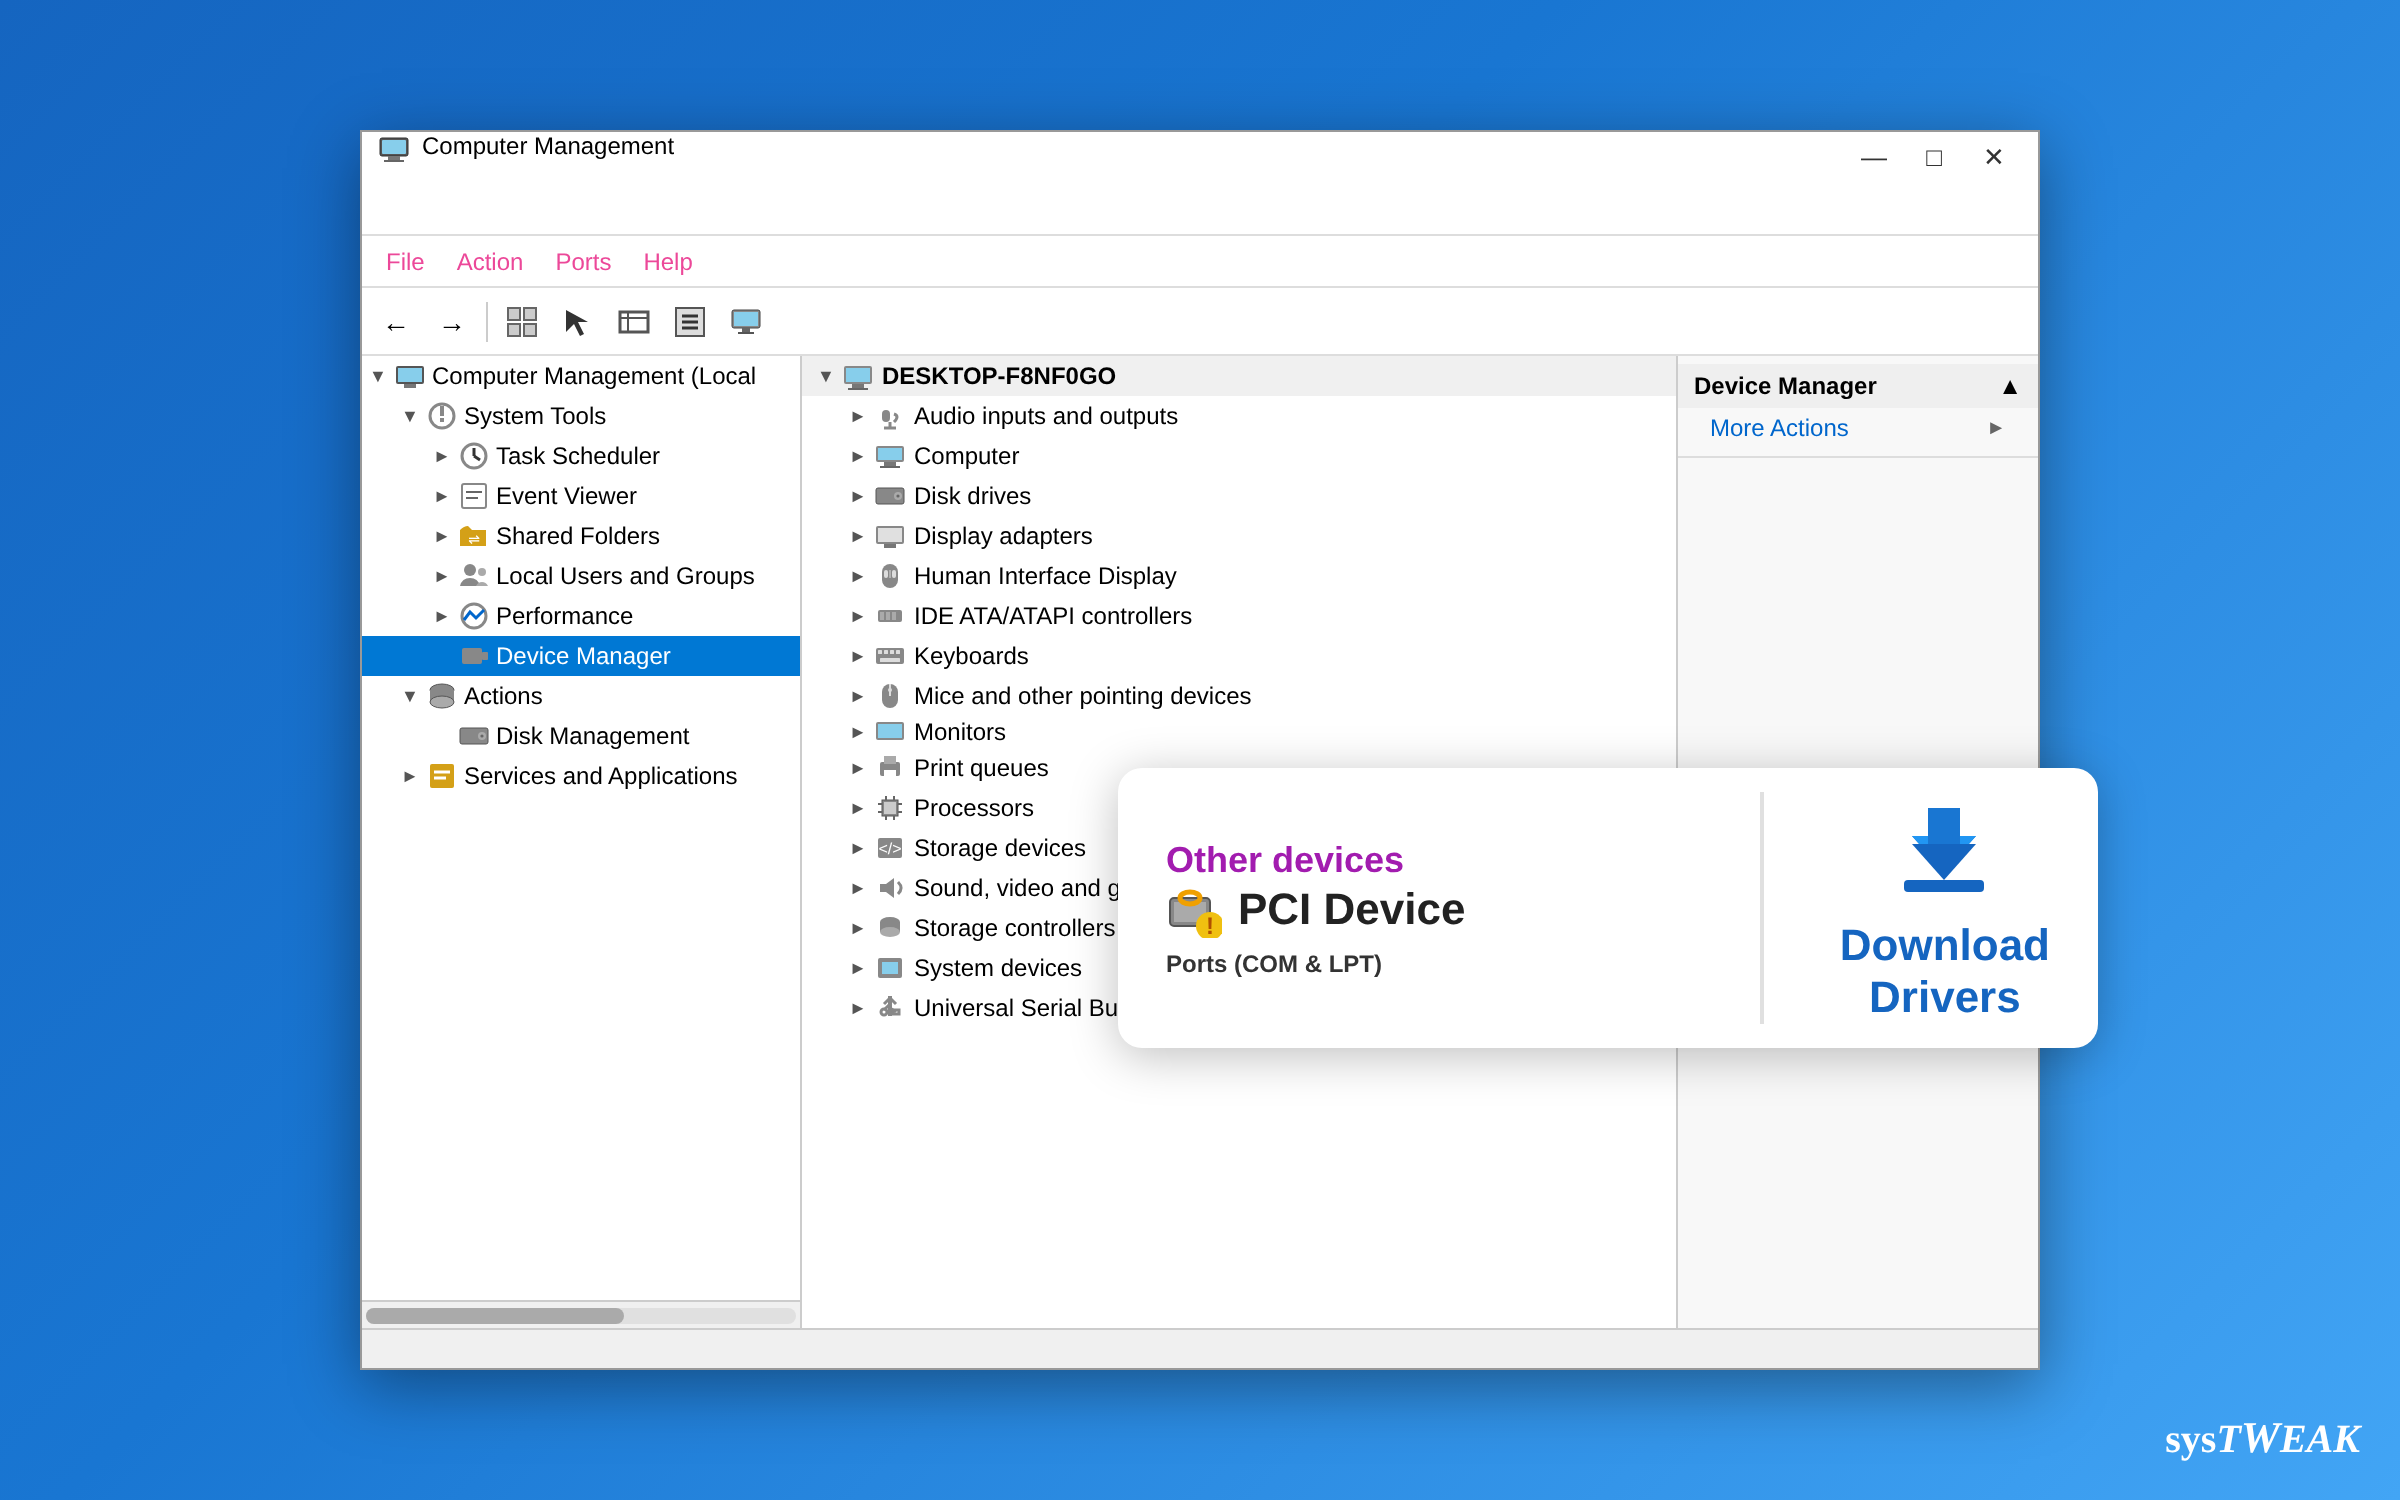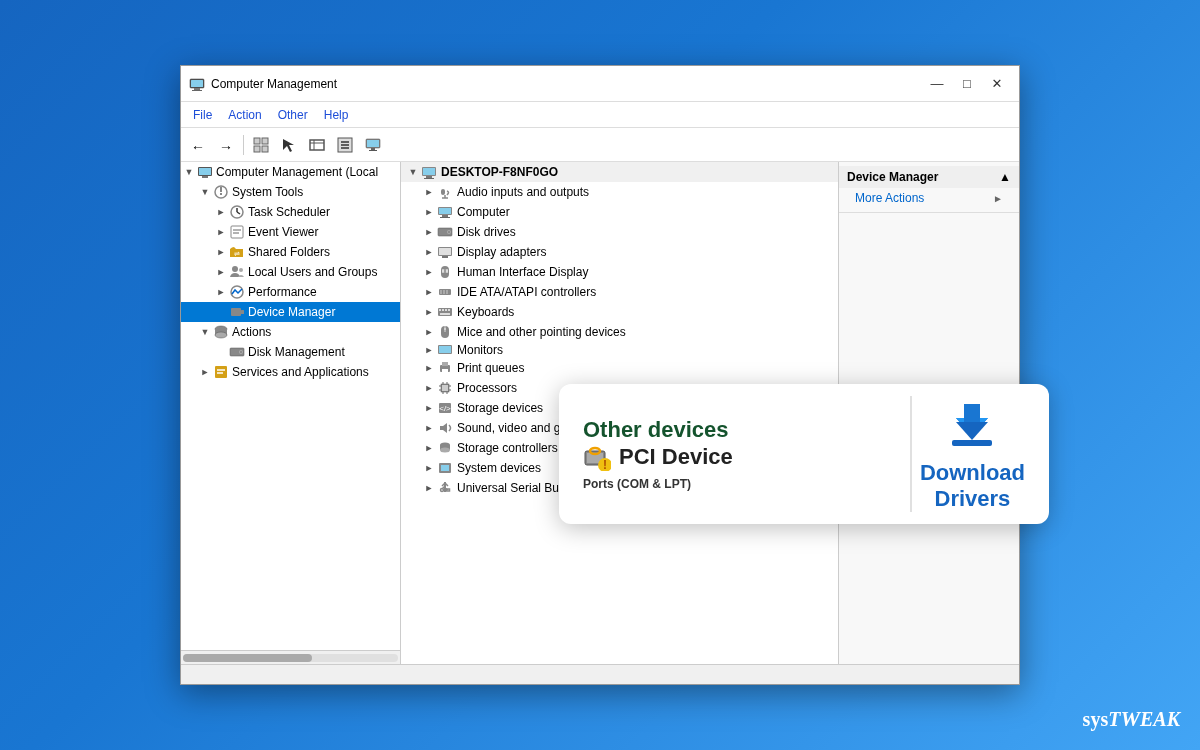--- a/index.html
+++ b/index.html
@@ -20,23 +20,22 @@
       background: #f0f0f0;
       border: 1px solid #999;
       box-shadow: 0 8px 32px rgba(0,0,0,0.4);
       display: flex;
       flex-direction: column;
       position: relative;
     }
     
     .titlebar {
       background: #fff;
-      height: 36px;
-      display: flex;
-      align-items: center;
+      height: 52px;
+      display: flex;
       padding: 0 8px;
       border-bottom: 1px solid #ddd;
       user-select: none;
     }
     .titlebar-icon {
       width: 16px;
       height: 16px;
       margin-right: 6px;
       flex-shrink: 0;
     }
@@ -67,21 +66,21 @@
       height: 26px;
       display: flex;
       align-items: center;
       padding: 0 4px;
       border-bottom: 1px solid #ddd;
       font-size: 12px;
     }
     .menubar-item {
       padding: 2px 8px;
       cursor: pointer;
-      color: #1d4ed8;
+      color: #ec4899;
     }
     
     .toolbar {
       background: #fff;
       height: 34px;
       display: flex;
       align-items: center;
       padding: 0 4px;
       border-bottom: 1px solid #ddd;
       gap: 2px;
@@ -268,23 +267,23 @@
       box-shadow: 0 4px 24px rgba(0,0,0,0.25);
       display: flex;
       align-items: center;
       padding: 16px 24px;
       z-index: 100;
     }
     .popup-left {
       flex: 1;
     }
     .popup-other-devices {
-      font-size: 22px;
+      font-size: 18px;
       font-weight: 600;
-      color: #14532d;
+      color: #a21caf;
     }
     .popup-pci {
       display: flex;
       align-items: center;
       font-size: 22px;
       font-weight: 700;
       color: #222;
       margin-bottom: 6px;
     }
     .popup-pci-icon {
@@ -296,21 +295,21 @@
     .popup-ports {
       font-size: 12px;
       font-weight: 700;
       color: #333;
     }
     .popup-right {
       display: flex;
       flex-direction: column;
       align-items: center;
       justify-content: space-between;
-      padding-left: 8px;
+      padding-left: 38px;
       border-left: 2px solid #e0e0e0;
       margin-left: 16px;
     }
     .popup-download-icon {
       width: 60px;
       height: 60px;
       margin-bottom: 4px;
     }
     .popup-download-text {
       font-size: 22px;
@@ -357,21 +356,21 @@
     <div class="titlebar-controls">
       <button class="titlebar-btn">—</button>
       <button class="titlebar-btn">□</button>
       <button class="titlebar-btn close">✕</button>
     </div>
   </div>
 
   <div class="menubar">
     <span class="menubar-item">File</span>
     <span class="menubar-item">Action</span>
-    <span class="menubar-item">Other</span>
+    <span class="menubar-item">Ports</span>
     <span class="menubar-item">Help</span>
   </div>
 
   <div class="toolbar">
     <button class="toolbar-btn">←</button>
     <button class="toolbar-btn">→</button>
     <div class="toolbar-separator"></div>
     <button class="toolbar-btn">
       <svg width="16" height="16" viewBox="0 0 16 16">
         <rect x="1" y="1" width="6" height="6" fill="#ccc" stroke="#666" stroke-width="1"></rect>

